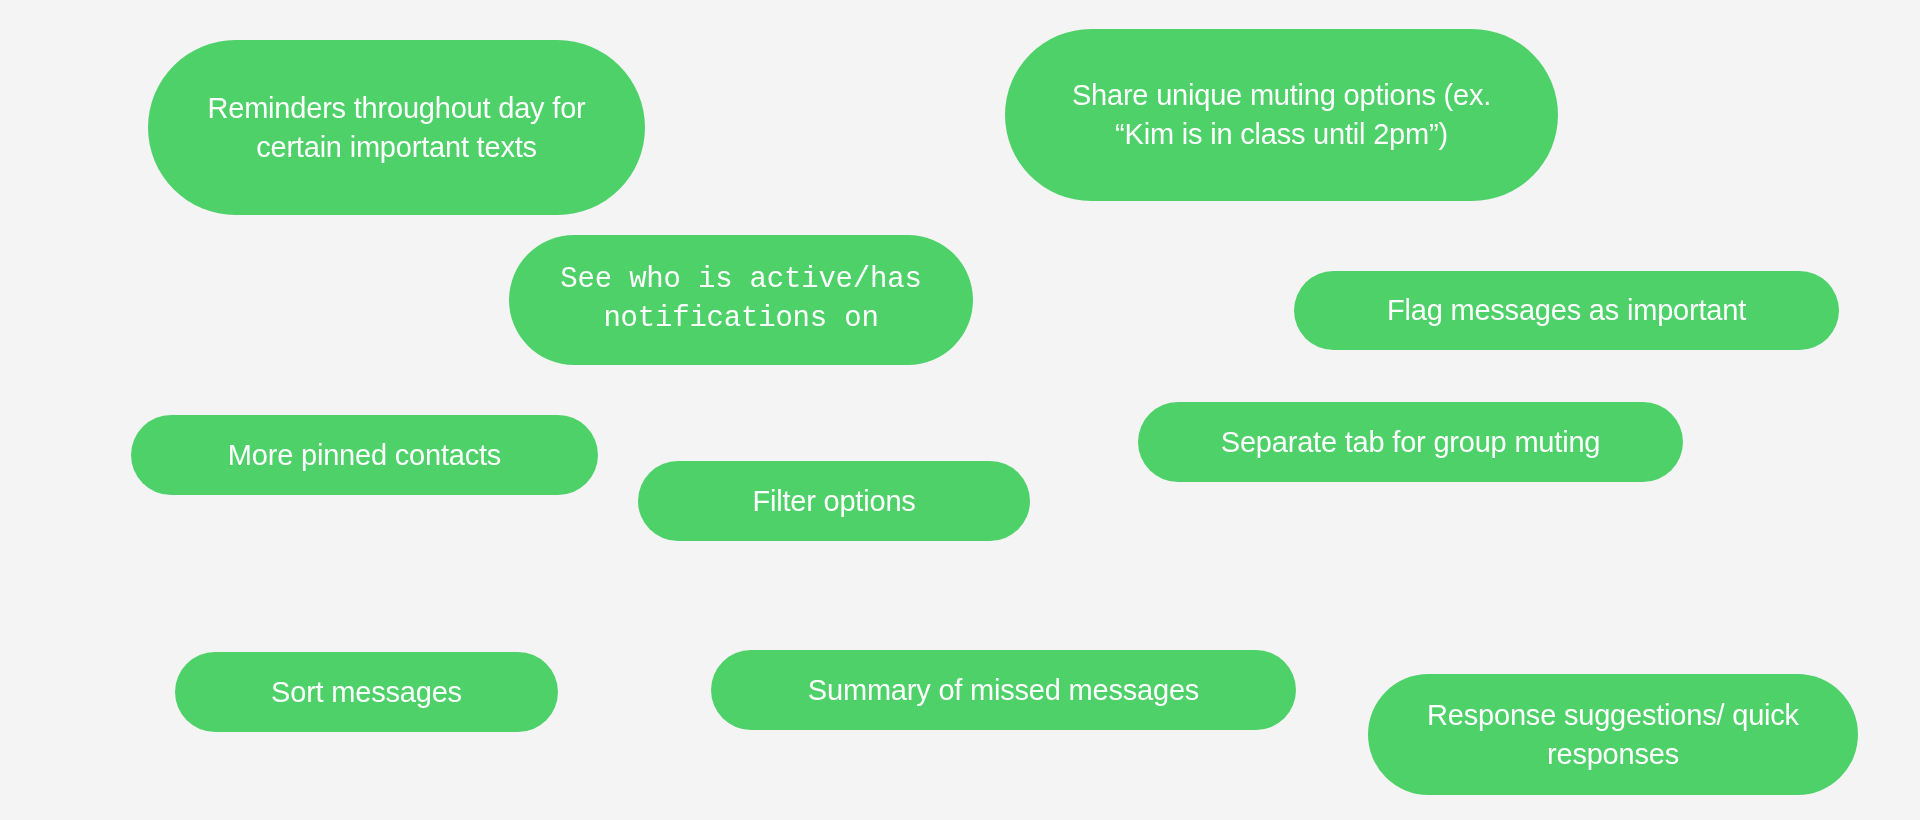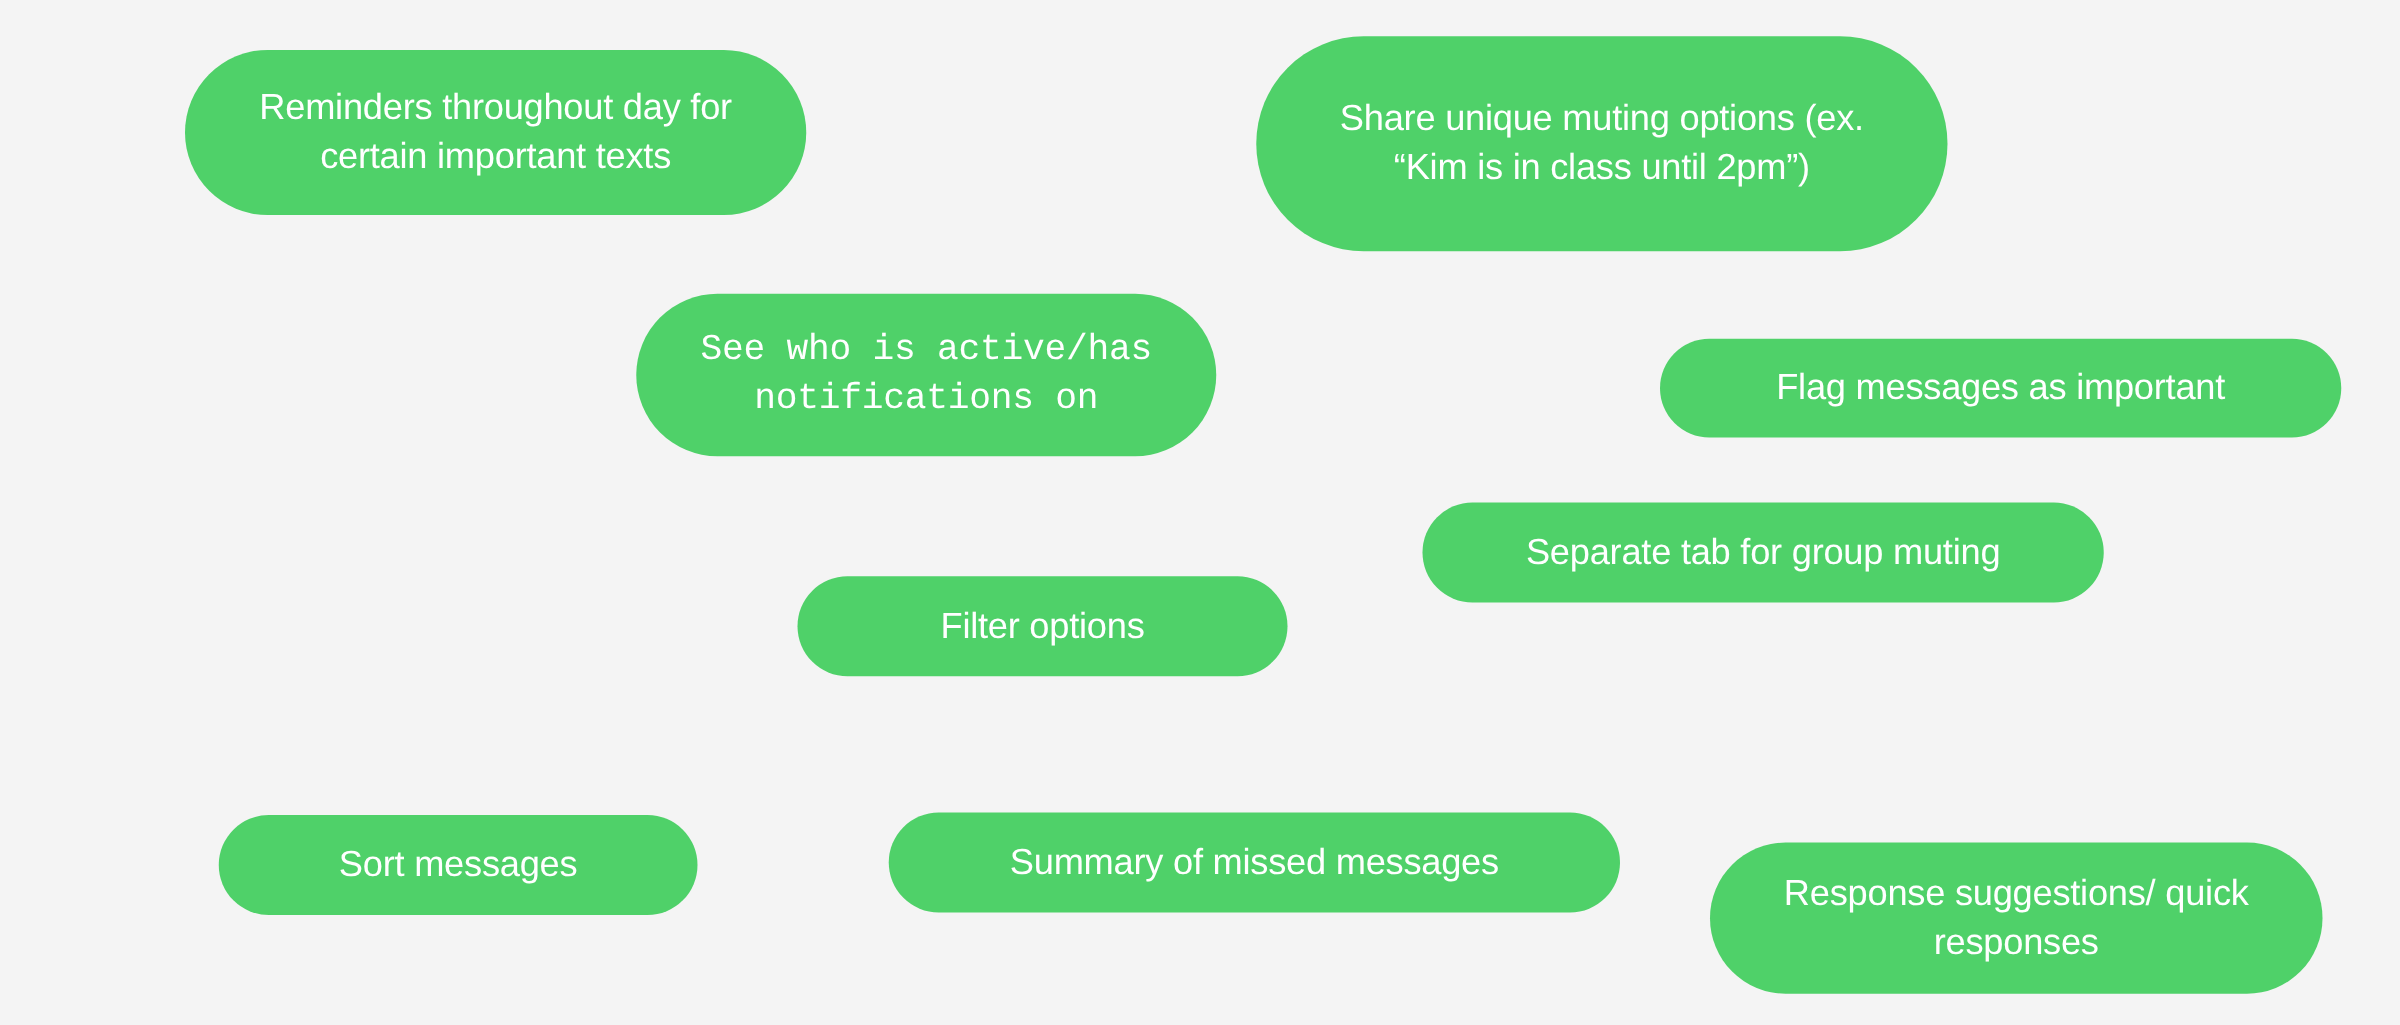--- a/index.html
+++ b/index.html
@@ -36,24 +36,24 @@
     font-weight: 400;
     font-size: 29px;
     line-height: 1.33;
     letter-spacing: -0.2px;
     padding: 10px 34px;
     white-space: pre-line;
     user-select: none;
   }
 
   
-  #b-reminders        { left: 148px;  top: 40px;  width: 497px; height: 132px; align-items: center; }
+  #b-reminders        { left: 148px;  top: 40px;  width: 497px; height: 175px; align-items: center; }
   #b-muting           { left: 1005px; top: 29px;  width: 553px; height: 172px; align-items: center; }
   #b-active           { left: 509px;  top: 235px; width: 464px; height: 130px; font-family: Liberation Mono, monospace; }
-  #b-flag             { left: 1328px; top: 271px; width: 545px; height: 79px;  }
+  #b-flag             { left: 1294px; top: 271px; width: 545px; height: 79px;  }
   #b-group-tab        { left: 1138px; top: 402px; width: 545px; height: 80px;  }
   #b-pinned           { left: 131px;  top: 415px; width: 467px; height: 80px;  }
   #b-filter           { left: 638px;  top: 461px; width: 392px; height: 80px;  }
   #b-sort             { left: 175px;  top: 652px; width: 383px; height: 80px;  }
   #b-summary          { left: 711px;  top: 650px; width: 585px; height: 80px;  }
   #b-response         { left: 1368px; top: 674px; width: 490px; height: 121px; }
 </style>
 </head>
 <body>
 
@@ -72,20 +72,23 @@
   </div>
 
   <div class="bubble" id="b-flag">
     <span>Flag messages as important</span>
   </div>
 
   <div class="bubble" id="b-group-tab">
     <span>Separate tab for group muting</span>
   </div>
 
+  <div class="bubble" id="b-pinned">
+    <span>More pinned contacts</span>
+  </div>
 
   <div class="bubble" id="b-filter">
     <span>Filter options</span>
   </div>
 
   <div class="bubble" id="b-sort">
     <span>Sort messages</span>
   </div>
 
   <div class="bubble" id="b-response">

